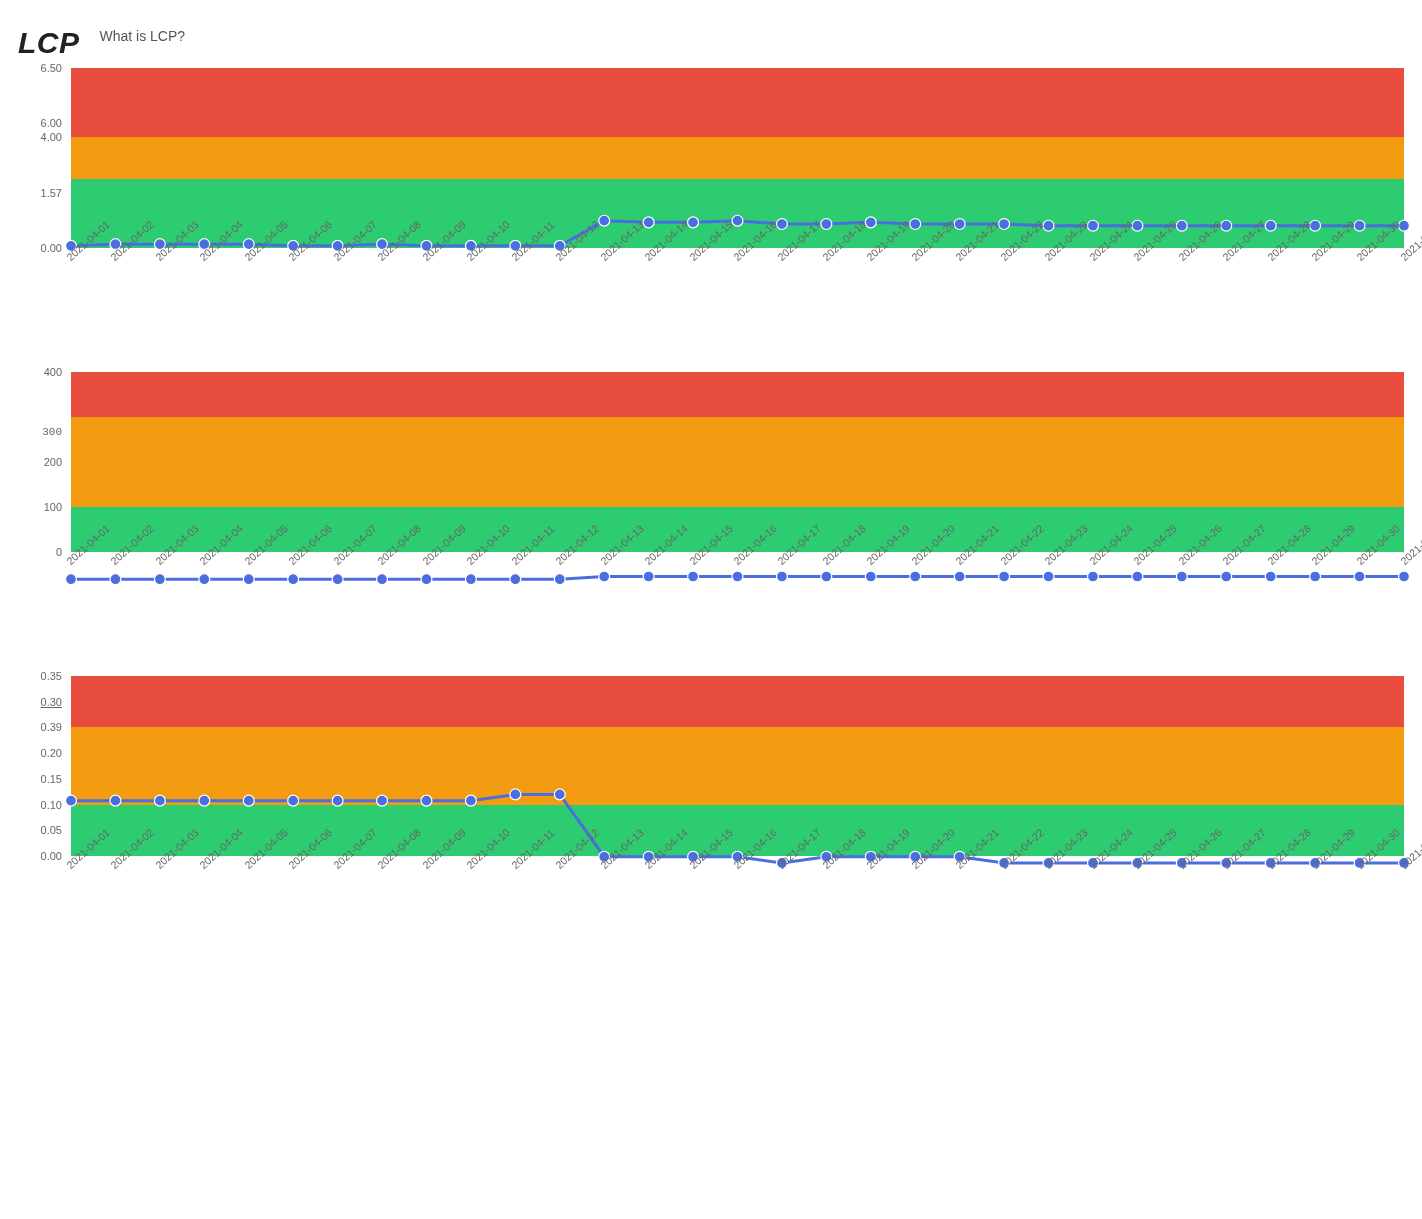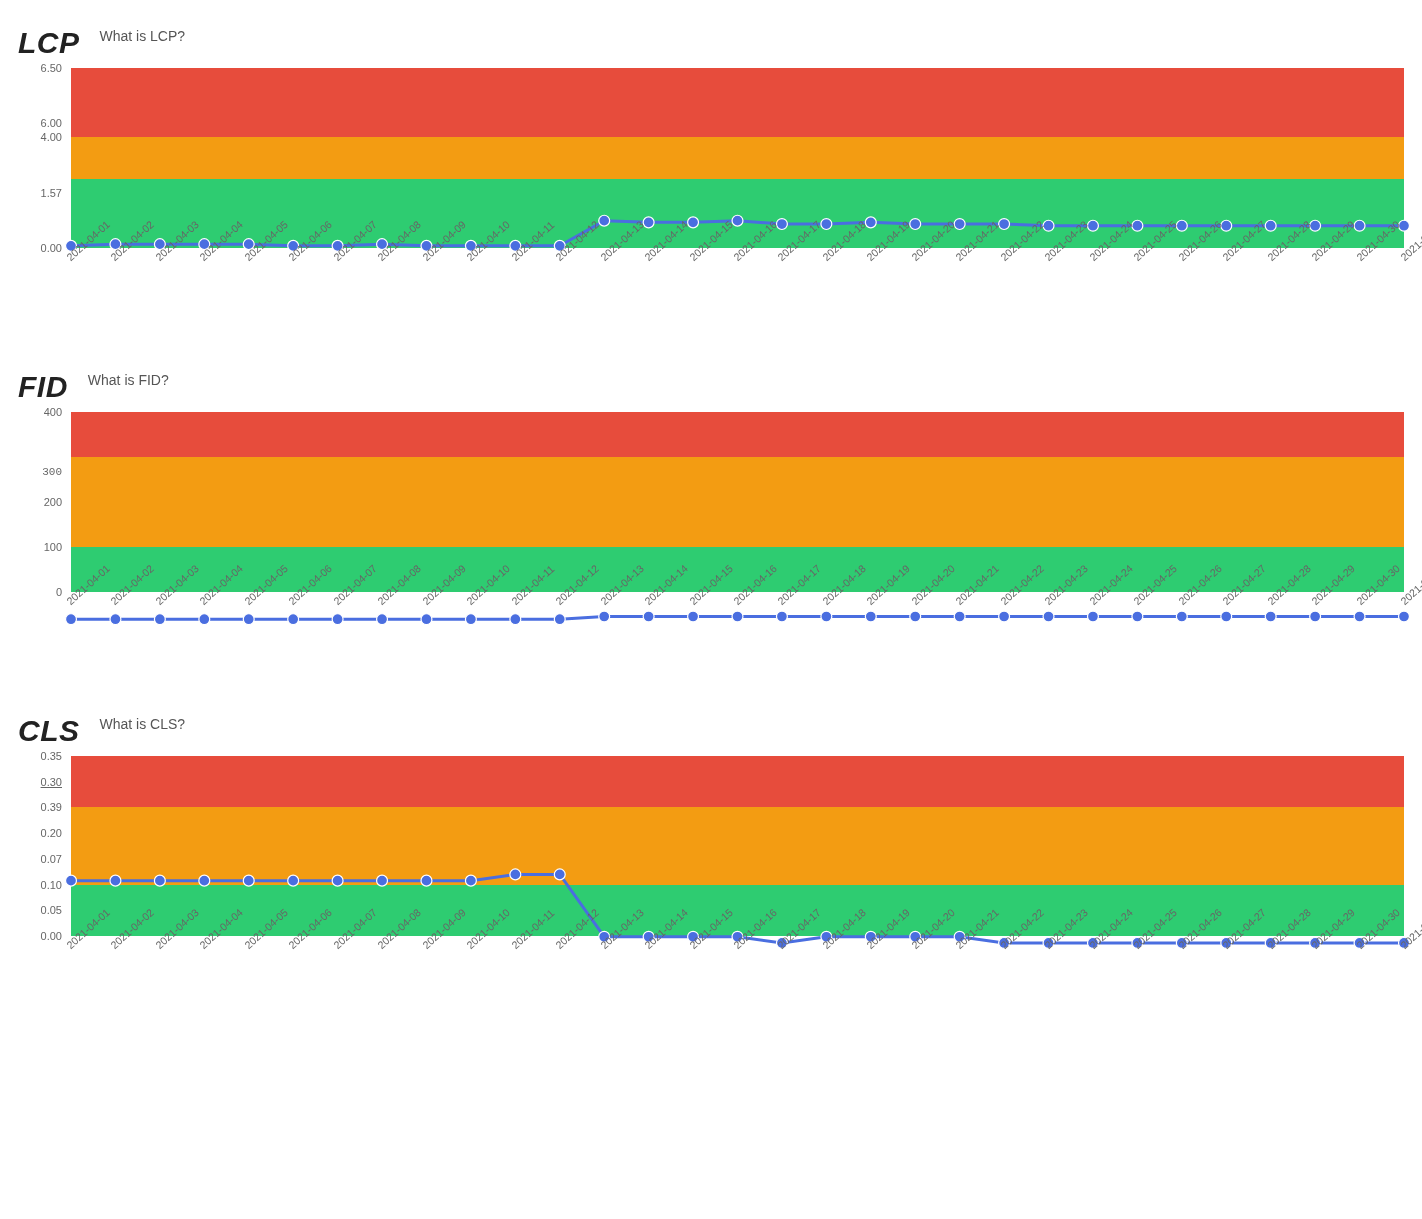--- a/index.html
+++ b/index.html
@@ -193,24 +193,20 @@
           <div class="xtick" style="left: 86.6667%;">2021-04-27</div>
           <div class="xtick" style="left: 90%;">2021-04-28</div>
           <div class="xtick" style="left: 93.3333%;">2021-04-29</div>
           <div class="xtick" style="left: 96.6667%;">2021-04-30</div>
           <div class="xtick" style="left: 100%;">2021-05-01</div>
         </div>
     </div>
   </div>
 
   <div class="panel">
-    <div class="panel-header">
-      <span class="panel-title">FID</span>
-      <a class="panel-link">What is FID?</a>
-    </div>
     <div class="chart-wrap">
       <div class="yaxis" style="height: 180px;">
           <div class="ytick" style="top: 180px;">0</div>
           <div class="ytick" style="top: 135px;">100</div>
           <div class="ytick" style="top: 90px;">200</div>
           <div class="ytick" style="top: 60px; font-family: Liberation Mono, monospace;">300</div>
           <div class="ytick" style="top: 0px;">400</div>
         </div>
       <div class="plot">
         <div class="band band-poor" style="top: 0px; height: 45px;"></div>
@@ -281,30 +277,26 @@
           <div class="xtick" style="left: 86.6667%;">2021-04-27</div>
           <div class="xtick" style="left: 90%;">2021-04-28</div>
           <div class="xtick" style="left: 93.3333%;">2021-04-29</div>
           <div class="xtick" style="left: 96.6667%;">2021-04-30</div>
           <div class="xtick" style="left: 100%;">2021-05-01</div>
         </div>
     </div>
   </div>
 
   <div class="panel">
-    <div class="panel-header">
-      <span class="panel-title">CLS</span>
-      <a class="panel-link">What is CLS?</a>
-    </div>
     <div class="chart-wrap">
       <div class="yaxis" style="height: 180px;">
           <div class="ytick" style="top: 180px;">0.00</div>
           <div class="ytick" style="top: 154.286px;">0.05</div>
           <div class="ytick" style="top: 128.571px;">0.10</div>
-          <div class="ytick" style="top: 102.857px;">0.07</div>
+          <div class="ytick" style="top: 102.857px;">0.15</div>
           <div class="ytick" style="top: 77.1429px;">0.20</div>
           <div class="ytick" style="top: 51.4286px;">0.39</div>
           <div class="ytick" style="top: 25.7143px; text-decoration: underline;">0.30</div>
           <div class="ytick" style="top: 0px;">0.35</div>
         </div>
       <div class="plot">
         <div class="band band-poor" style="top: 0px; height: 51.4286px;"></div>
         <div class="band band-warn" style="top: 51.4286px; height: 77.1429px;"></div>
         <div class="band band-good" style="top: 128.571px; bottom: 0px;"></div>
         <svg class="series" viewBox="0 0 1100 180" preserveAspectRatio="none">

